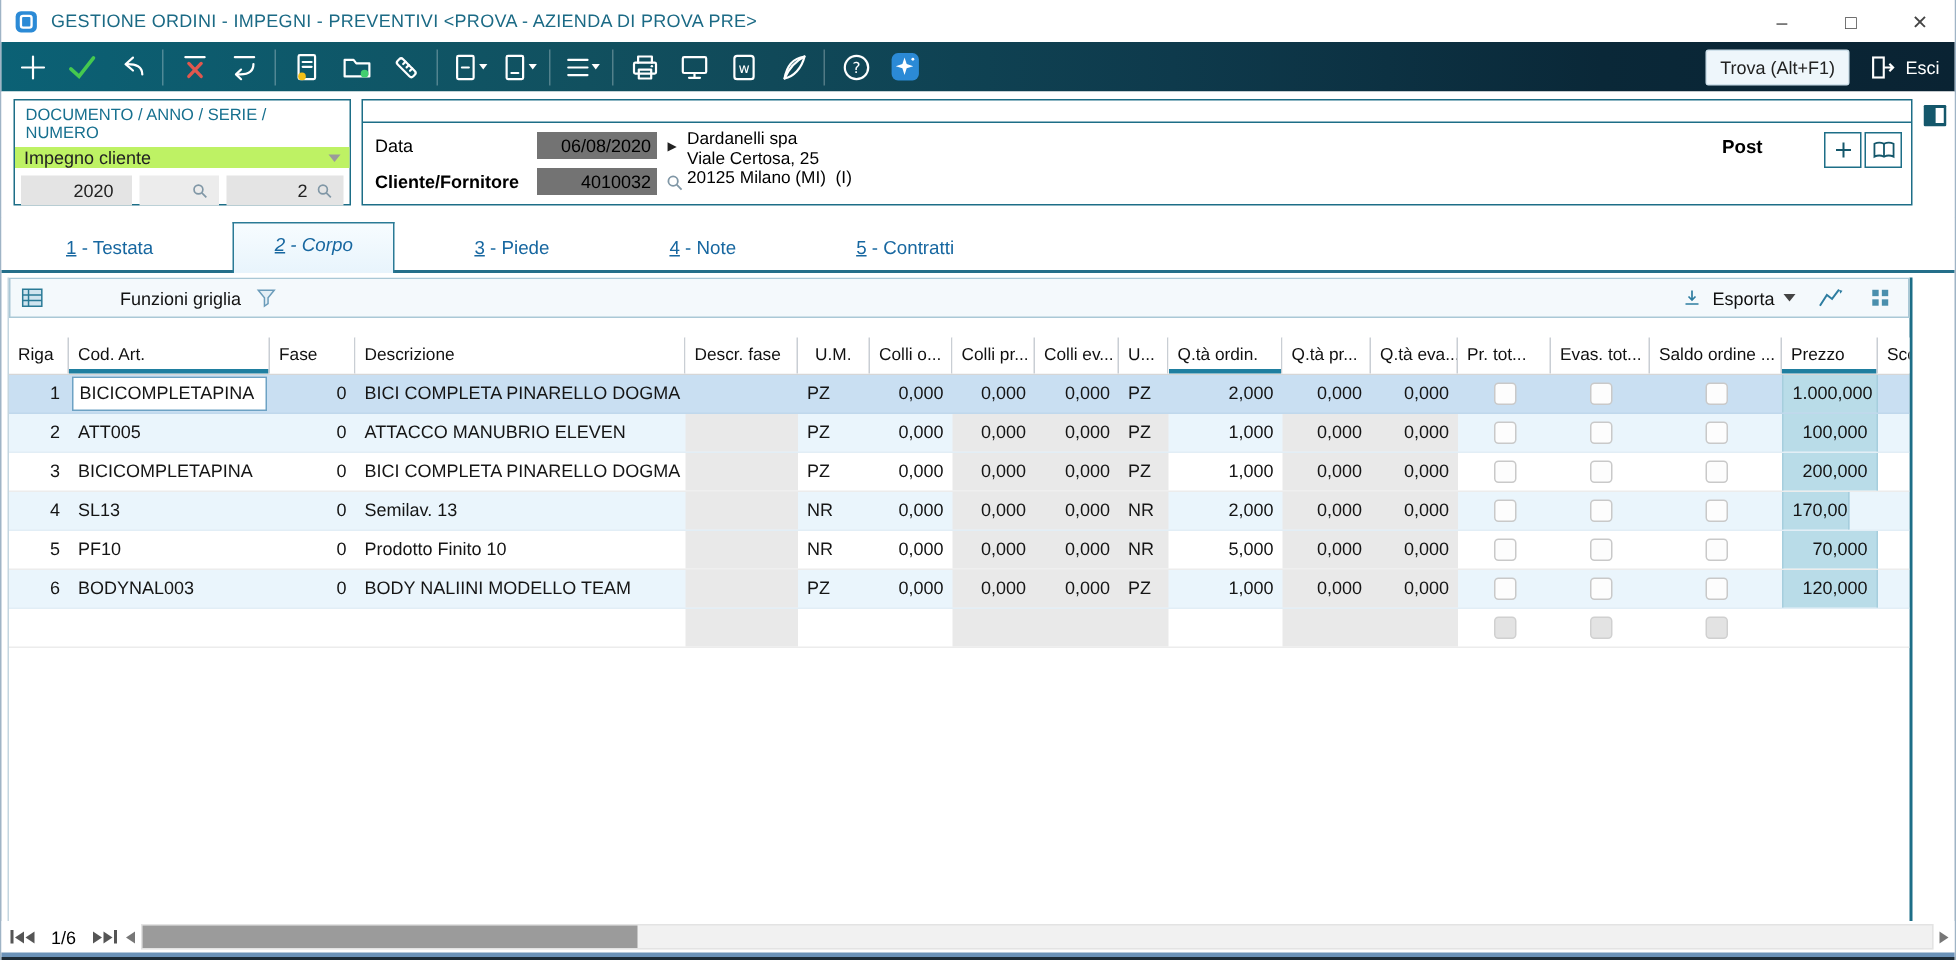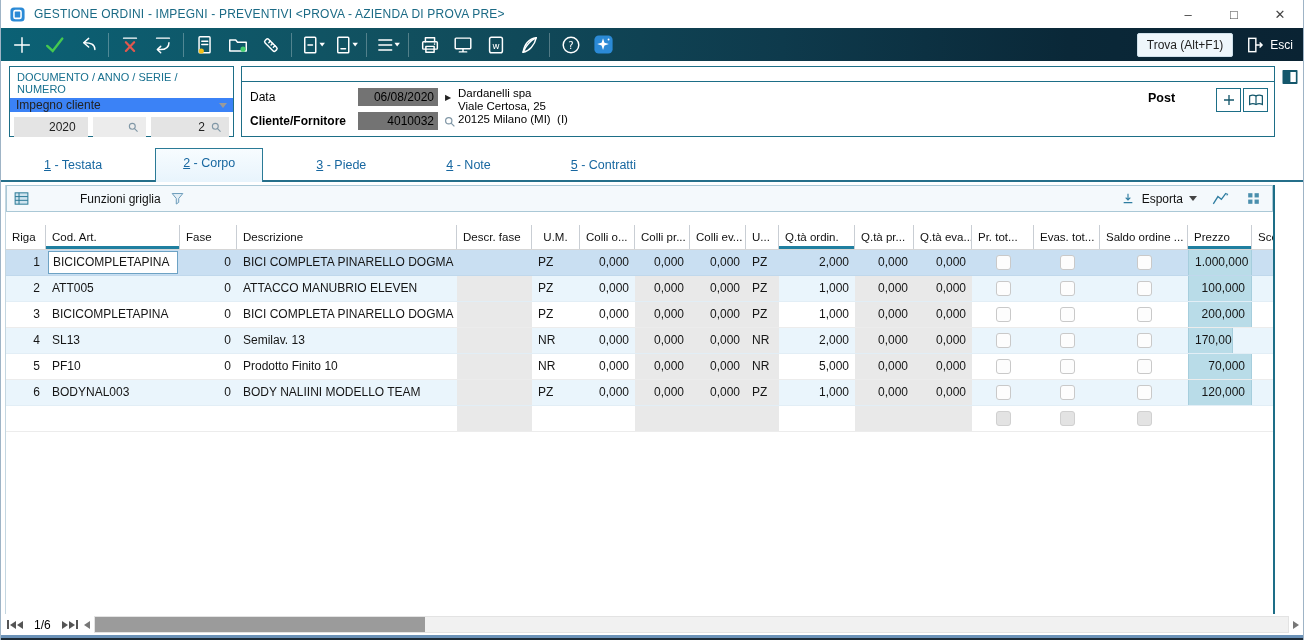--- a/index.html
+++ b/index.html
@@ -23,21 +23,21 @@
   .tb-btn svg { display:block; }
   .tb-sep { width:1px; height:24px; background:rgba(255,255,255,.28); margin:0 4px; }
   .find-btn { margin-left:auto; background:#eef6fb; color:#222; font-size:12px; padding:4px 9px;
     border:1px solid #cfe0ea; border-radius:2px; }
   .exit-btn { display:flex; align-items:center; gap:5px; color:#fff; font-size:12px; margin:0 4px 0 12px; }
 
   
   .panels { flex:0 0 auto; position:relative; padding:5px 28px 8px 8px; display:flex; gap:7px; background:#fff; }
   .doc-panel { width:225px; height:71px; border:1px solid #1d6e87; display:flex; flex-direction:column; }
   .doc-panel-header { font-size:11px; color:#17708f; padding:4px 7px 3px; }
-  .doc-type { height:21px; background:#3b82f6; display:flex; align-items:center; padding:0 6px;
+  .doc-type { height:21px; background:#bef264; display:flex; align-items:center; padding:0 6px;
     font-size:12px; color:#222; position:relative; }
   .doc-type .caret { position:absolute; right:6px; width:0; height:0;
     border-left:4px solid transparent; border-right:4px solid transparent; border-top:5px solid #9a9a9a; }
   .doc-fields { display:flex; gap:5px; padding:5px 4px 0 4px; }
   .doc-field { height:20px; background:#e4e4e4; font-size:12px; color:#222; display:flex;
     align-items:center; justify-content:flex-end; padding:0 6px; }
   .f-year { width:74px; padding-right:12px; }
   .f-serie { width:54px; background:#ececec; }
   .f-num { width:78px; }
   .mag { margin-left:4px; flex:0 0 auto; }
@@ -59,21 +59,21 @@
   .icon-btn { width:25px; height:24px; border:1px solid #1d6e87; background:#fff;
     display:flex; align-items:center; justify-content:center; }
   .panel-toggle { position:absolute; right:3px; top:6px; }
 
   
   .tabs { flex:0 0 auto; display:flex; align-items:flex-end; padding-left:16px; height:37px;
     border-bottom:2px solid #256f8a; background:#fff;gap:26px; }
   .tab { font-size:12.5px; color:#1767a0; padding:7px 27px 8px; position:relative; white-space:nowrap; }
   .tab .k { text-decoration:underline; }
   .tab.active { border:1px solid #2a7a96; border-bottom:none; background:linear-gradient(#f7fcff,#e8f4fc);
-    margin-bottom:-2px; padding-bottom:12px; z-index:2; }
+    margin-bottom:-2px; padding-bottom:12px; z-index:2;font-style:italic; }
 
   
   .grid-outer { flex:1; margin:3px 28px 0 4px; border-right:2px solid #1d6e87; border-left:1px solid #c4d6e0;
     position:relative; overflow:hidden; background:#fff; }
   .grid-toolbar { height:27px; margin:0; border:1px solid #aac8d6; background:#f4f9fc;
     display:flex; align-items:center; padding:0 10px 0 6px; gap:8px; }
   .gt-label { font-size:12px; color:#111;margin-left:43px; }
   .gt-right { margin-left:auto; display:flex; align-items:center; gap:14px; }
   .export-btn { display:flex; align-items:center; gap:6px; font-size:12px; color:#111; }
   .export-caret { width:0; height:0; border-left:4px solid transparent; border-right:4px solid transparent;

